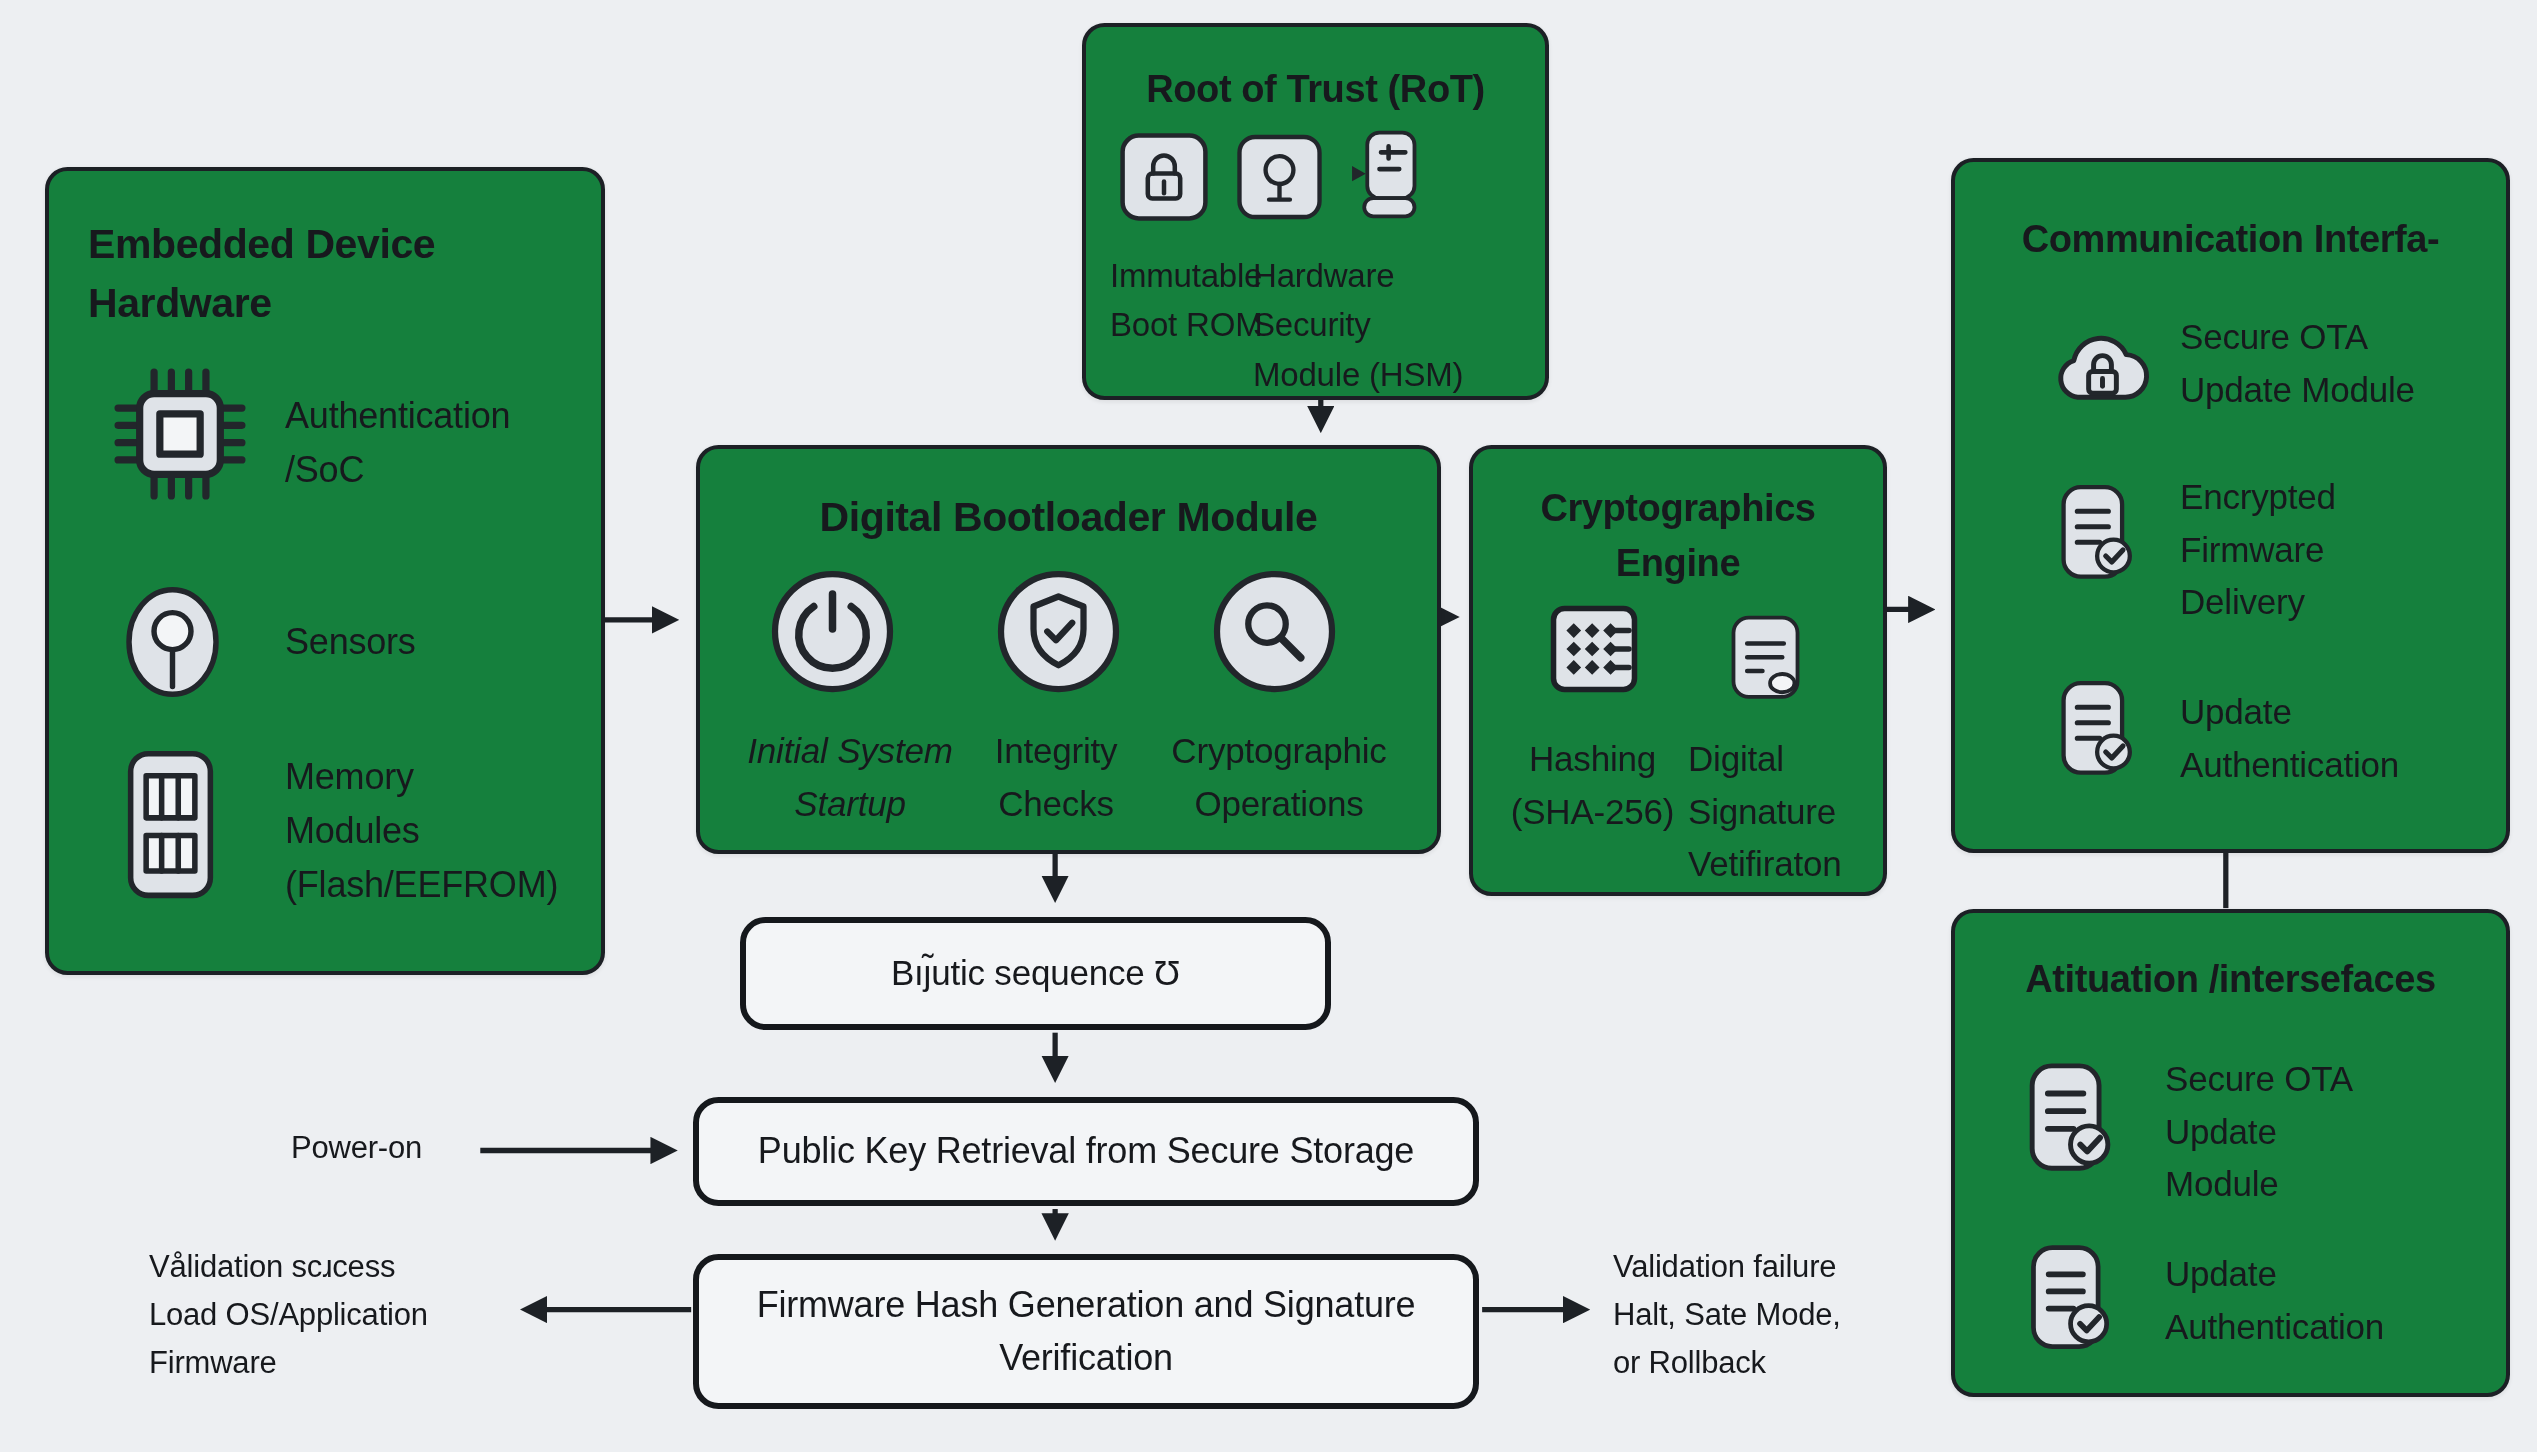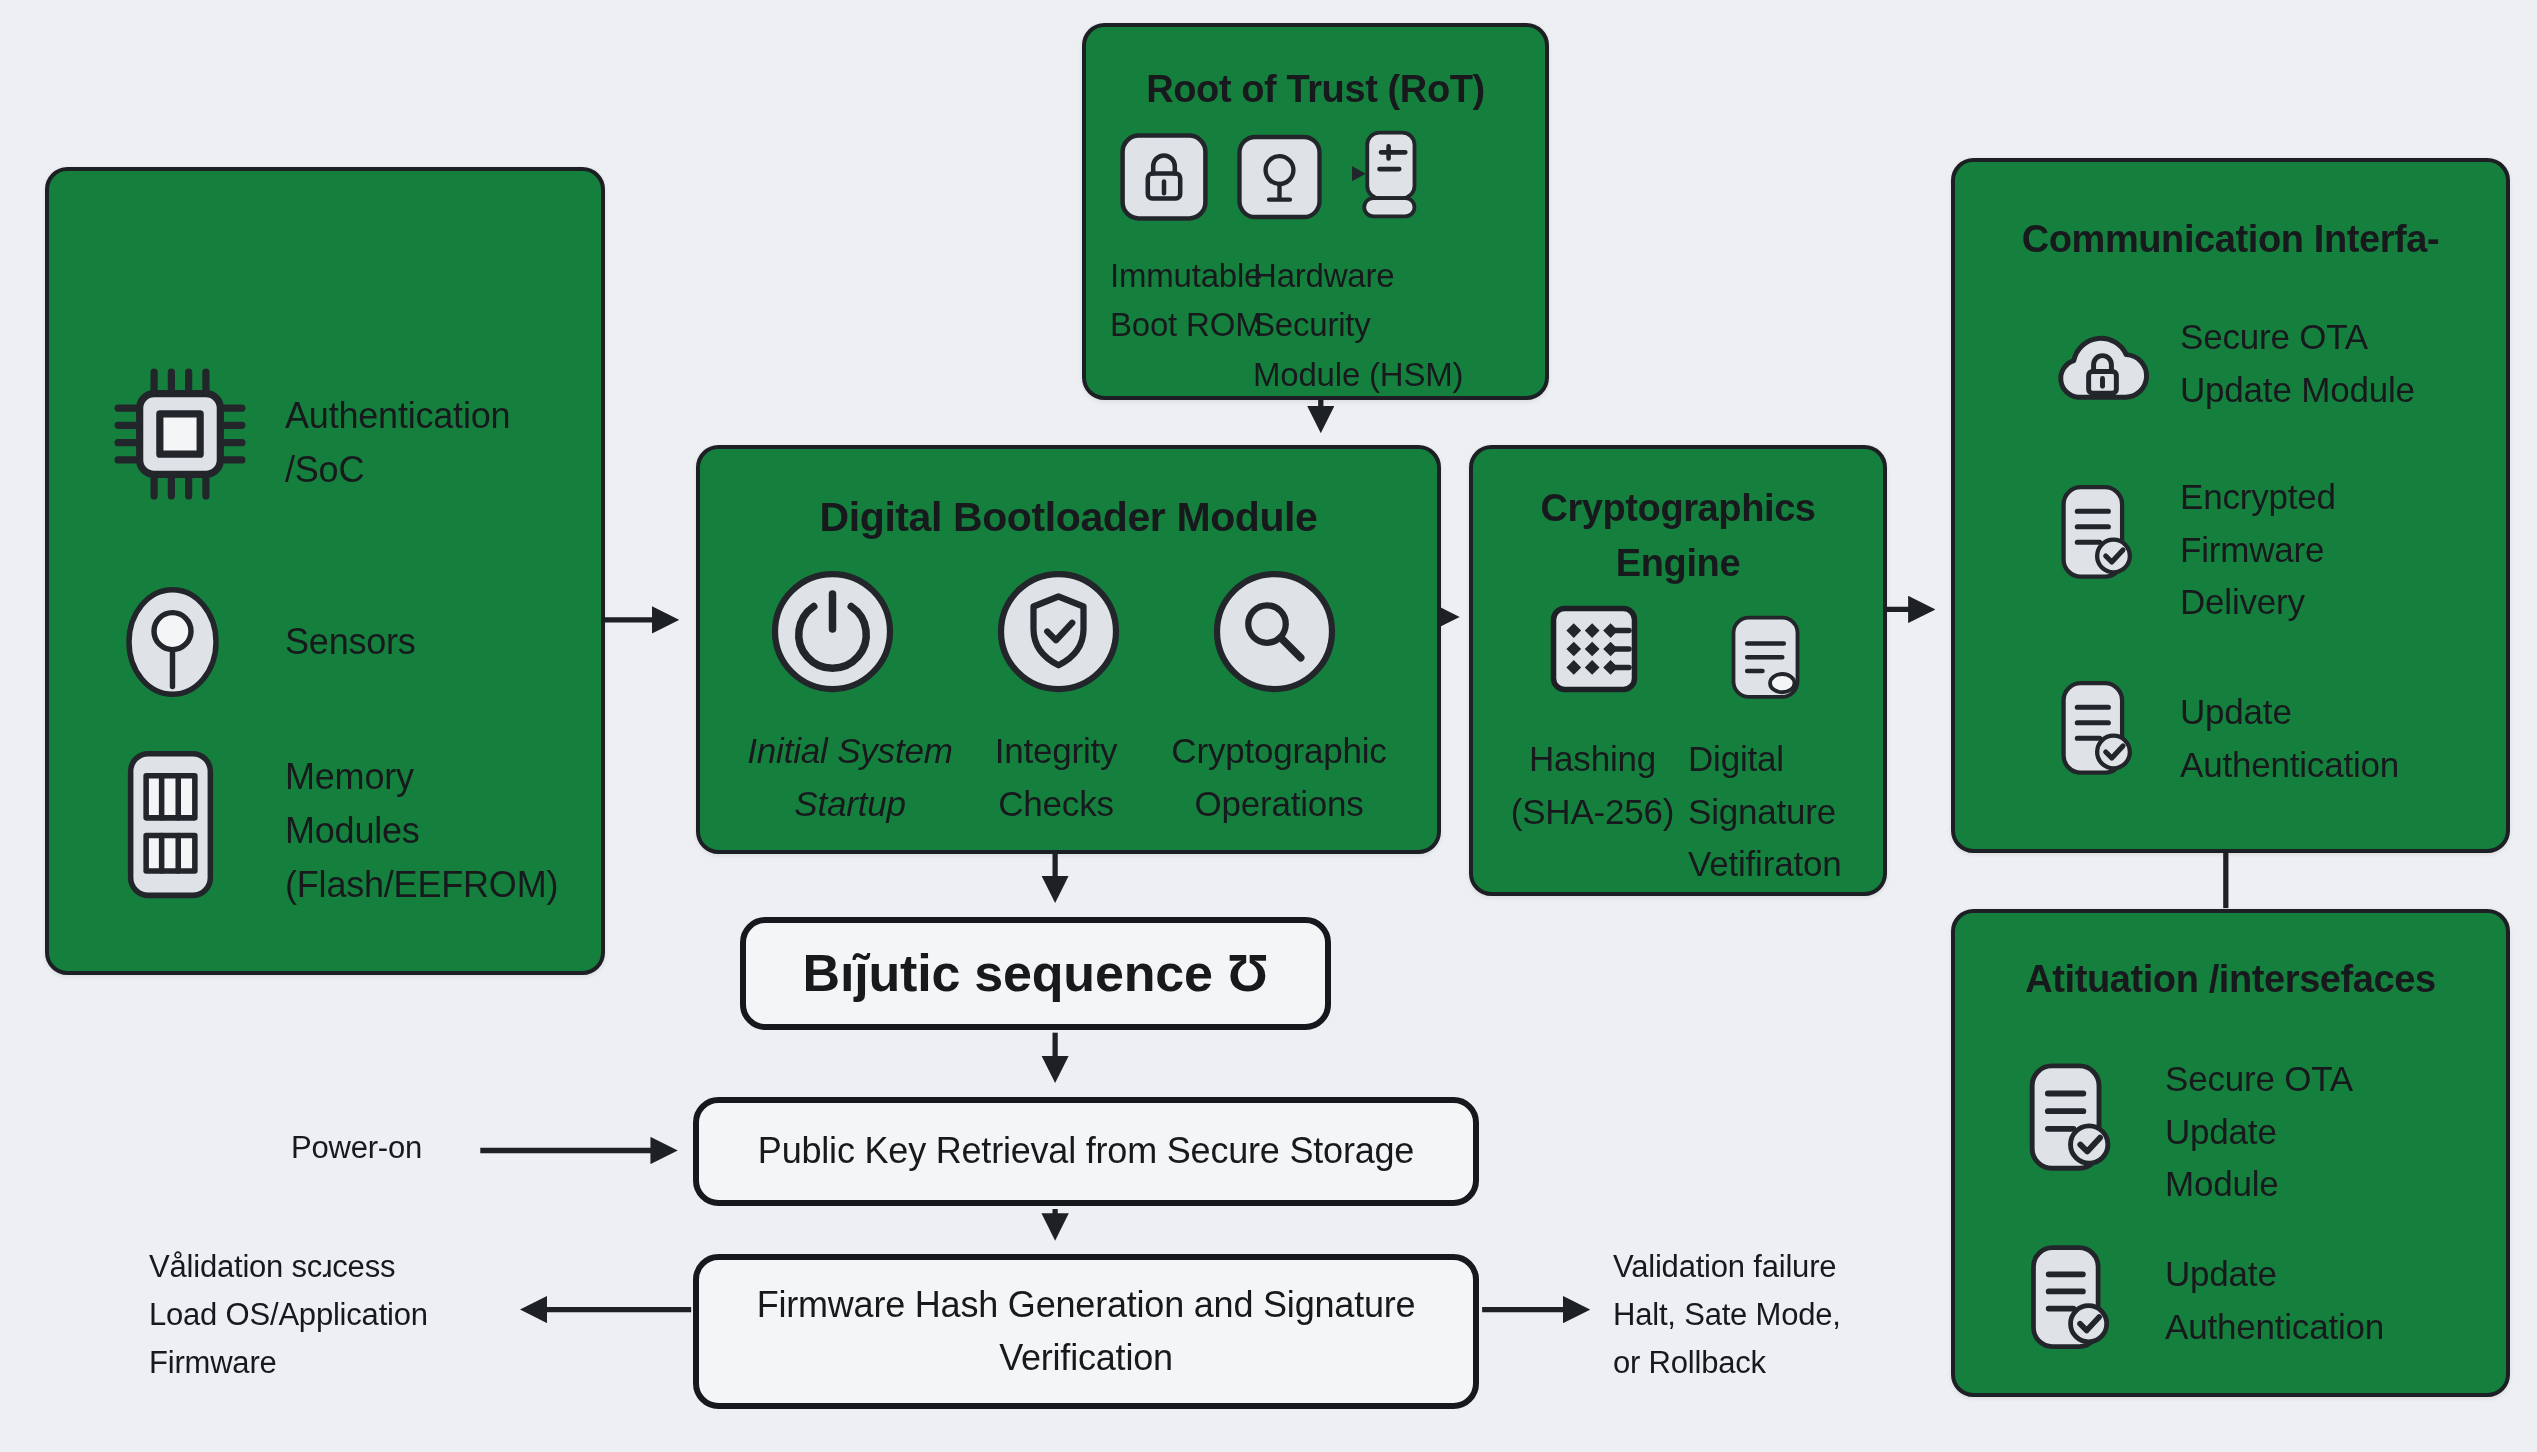--- a/index.html
+++ b/index.html
@@ -134,20 +134,21 @@
     <line x1="1406" y1="1376" x2="1406" y2="1434" marker-end="url(#ah)"></line>
     <line x1="1406" y1="1611" x2="1406" y2="1644" marker-end="url(#ah)"></line>
     <line x1="640" y1="1533" x2="894" y2="1533" marker-end="url(#ah)"></line>
     <line x1="921" y1="1745" x2="702" y2="1745" marker-end="url(#ah)"></line>
     <line x1="1975" y1="1745" x2="2110" y2="1745" marker-end="url(#ah)"></line>
     <line x1="2966" y1="1131" x2="2966" y2="1210"></line>
   </g>
 </svg>
 
 <div class="box" style="left:45px;top:167px;width:552px;height:800px;">
+  <div class="abs box-title" style="left:39px;top:44px;width:405px;">Embedded Device Hardware</div>
   <svg class="abs icon" style="left:59px;top:191px;" width="144" height="144" viewBox="0 0 192 192">
       <use href="#sym-chip"></use>
     </svg>
   <div class="abs lbl" style="left:236px;top:218px;width:270px;">Authentication /SoC</div>
   <svg class="abs icon" style="left:69px;top:411px;" width="109" height="120" viewBox="0 0 145 160">
       <use href="#sym-sensor"></use>
     </svg>
   <div class="abs lbl" style="left:236px;top:444px;width:270px;">Sensors</div>
   <svg class="abs icon" style="left:66px;top:576px;" width="111" height="155" viewBox="0 0 148 207">
       <use href="#sym-memory"></use>
@@ -220,21 +221,21 @@
       <use href="#sym-doccheck"></use>
     </svg>
   <div class="abs lbl" style="left:210px;top:140px;width:194px;font-size:35px;">Secure OTA Update Module</div>
   <svg class="abs icon" style="left:66px;top:329px;" width="101" height="116" viewBox="0 0 134 155">
       <use href="#sym-doccheck"></use>
     </svg>
   <div class="abs lbl" style="left:210px;top:335px;width:251px;font-size:35px;">Update Authentication</div>
 </div>
 
 <div class="flowbox" style="left:740px;top:917px;width:579px;height:101px;">
-  <span class="flowtext" style="font-size:52px;font-weight:bold;">Bıȷ̃utic sequence Ʊ</span>
+  <span class="flowtext" style="font-size:35px;">Bıȷ̃utic sequence Ʊ</span>
 </div>
 <div class="flowbox" style="left:693px;top:1097px;width:774px;height:97px;">
   <span class="flowtext">Public Key Retrieval from Secure Storage</span>
 </div>
 <div class="flowbox" style="left:693px;top:1254px;width:774px;height:143px;">
   <span class="flowtext" style="display:block;width:660px;">Firmware Hash Generation and Signature Verification</span>
 </div>
 
 <div class="abs annot" style="left:291px;top:1124px;">Power-on</div>
 <div class="abs annot" style="left:149px;top:1243px;width:390px;">Vålidation scɹcess

